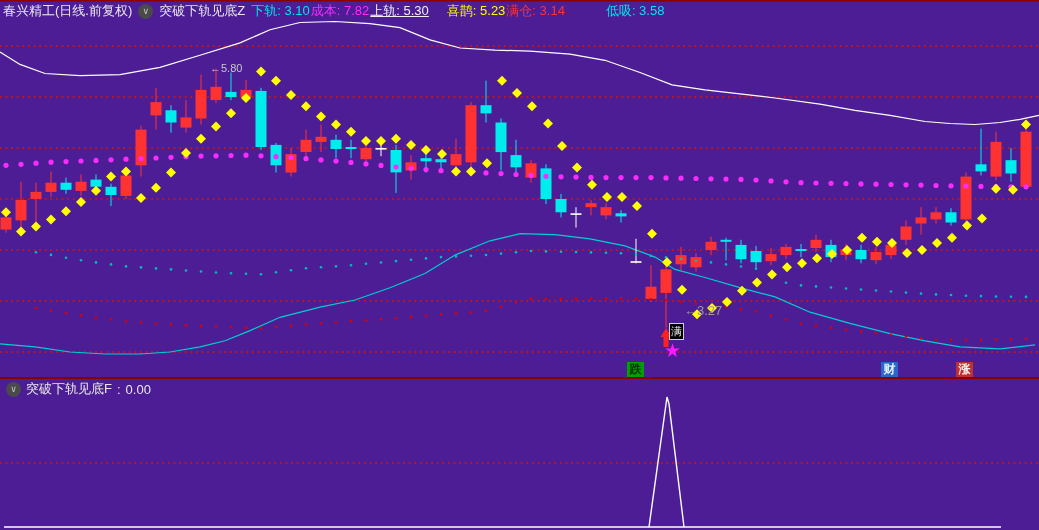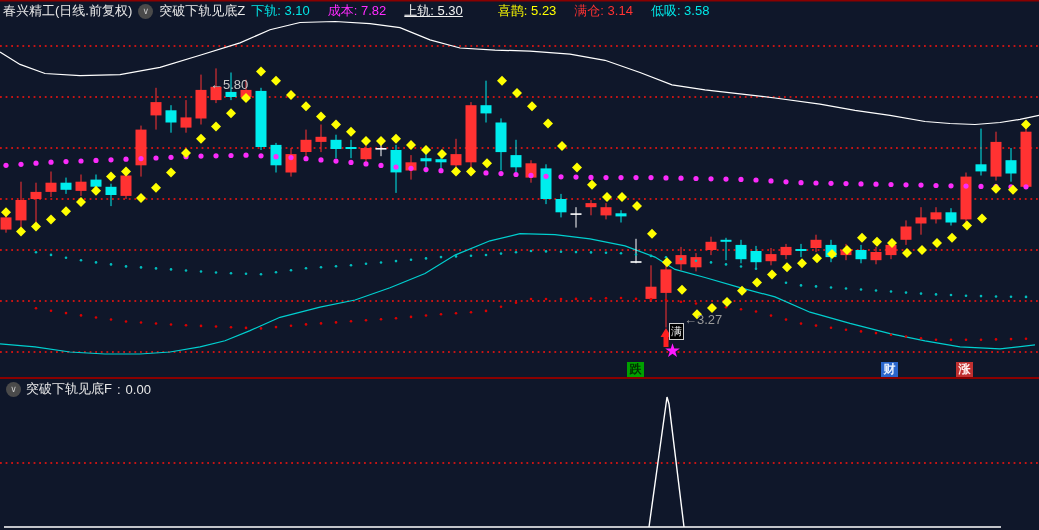--- a/index.html
+++ b/index.html
@@ -1,28 +1,28 @@
 <!DOCTYPE html>
 <html><head>
 <meta charset="utf-8">
 <style>
   html,body{margin:0;padding:0;background:#000;}
-  #screen{position:relative;width:1039px;height:530px;background:#0f172a;overflow:hidden;
+  #screen{position:relative;width:1039px;height:530px;background:#4c1d95;overflow:hidden;
           font-family:"Liberation Sans","DejaVu Sans",sans-serif;}
   #chart-svg{position:absolute;left:0;top:0;z-index:1;}
   .overlay{position:absolute;z-index:2;white-space:nowrap;}
   #header-bar{position:absolute;left:3px;top:2px;height:18px;z-index:2;display:flex;
               align-items:center;gap:6px;font-size:13px;color:#e8e8e8;}
   .hdr-icon{display:inline-flex;width:15px;height:15px;border-radius:50%;background:#4a4a4a;
             align-items:center;justify-content:center;color:#c8c8c8;font-size:9px;line-height:1;}
   .fld{letter-spacing:0;}
-  #peak-label{left:210px;top:77px;color:#c8c8c8;font-size:13px;}
+  #peak-label{left:210px;top:62px;color:#c8c8c8;font-size:11px;}
   #bottom-marker{left:669px;top:323px;width:13px;height:15px;border:1px solid #cfcfcf;
                  background:#000;color:#eee;font-size:11px;line-height:15px;text-align:center;}
-  #bottom-price{left:684px;top:312px;color:#9a9a9a;font-size:13px;}
+  #bottom-price{left:684px;top:303px;color:#9a9a9a;font-size:13px;}
   #buy-star{left:664px;top:341px;color:#ff19ff;font-size:19px;line-height:19px;}
   .chip{position:absolute;z-index:2;top:362px;height:15px;min-width:15px;padding:0 1px;
         font-size:12px;line-height:15px;text-align:center;font-weight:bold;}
   #sub-header{position:absolute;left:6px;top:380px;z-index:2;display:flex;align-items:center;
               gap:5px;font-size:13px;color:#e8e8e8;}
 </style>
 </head>
 <body>
 
 <div id="screen">
@@ -452,27 +452,27 @@
       <polygon points="666,328 671.5,337 668.5,337 668.5,347 663.5,347 663.5,337 660.5,337" fill="#ff2020"></polygon>
       <rect x="0" y="377" width="1039" height="2" fill="#8a0000"></rect>
       <line x1="4" y1="527" x2="1001" y2="527" stroke="#ffffff" stroke-width="1.4"></line>
       <polyline points="649,527 667,397 669,404 684,527" fill="none" stroke="#ffffff" stroke-width="1.4"></polyline>
     </svg>
 
   <div id="header-bar" class="overlay">
     <span>春兴精工(日线.前复权)</span>
     <span class="hdr-icon">∨</span>
     <span>突破下轨见底Z</span>
-    <span id="header-fields" style="display: inline-flex; gap: 18px;">
+    <span id="header-fields" style="display: inline-flex; gap: 1px;">
         <span class="fld" style="color: rgb(0, 231, 231);">下轨: 3.10</span>
         <span class="fld" style="color: rgb(255, 43, 255);">成本: 7.82</span>
         <span class="fld" style="color: rgb(240, 240, 240); text-decoration: underline;">上轨: 5.30</span>
         <span class="fld" style="color: rgb(255, 255, 0); margin-left: 17px;">喜鹊: 5.23</span>
         <span class="fld" style="color: rgb(255, 50, 50);">满仓: 3.14</span>
-        <span class="fld" style="color: rgb(0, 231, 231);">低吸: 3.58</span>
+        <span class="fld" style="color: rgb(0, 231, 231); margin-left: 40px;">低吸: 3.58</span>
       </span>
   </div>
 
   <div id="peak-label" class="overlay">←5.80</div>
 
   <div id="bottom-marker" class="overlay">满</div>
 
   <div id="bottom-price" class="overlay">←3.27</div>
 
   <div id="buy-star" class="overlay">★</div>

